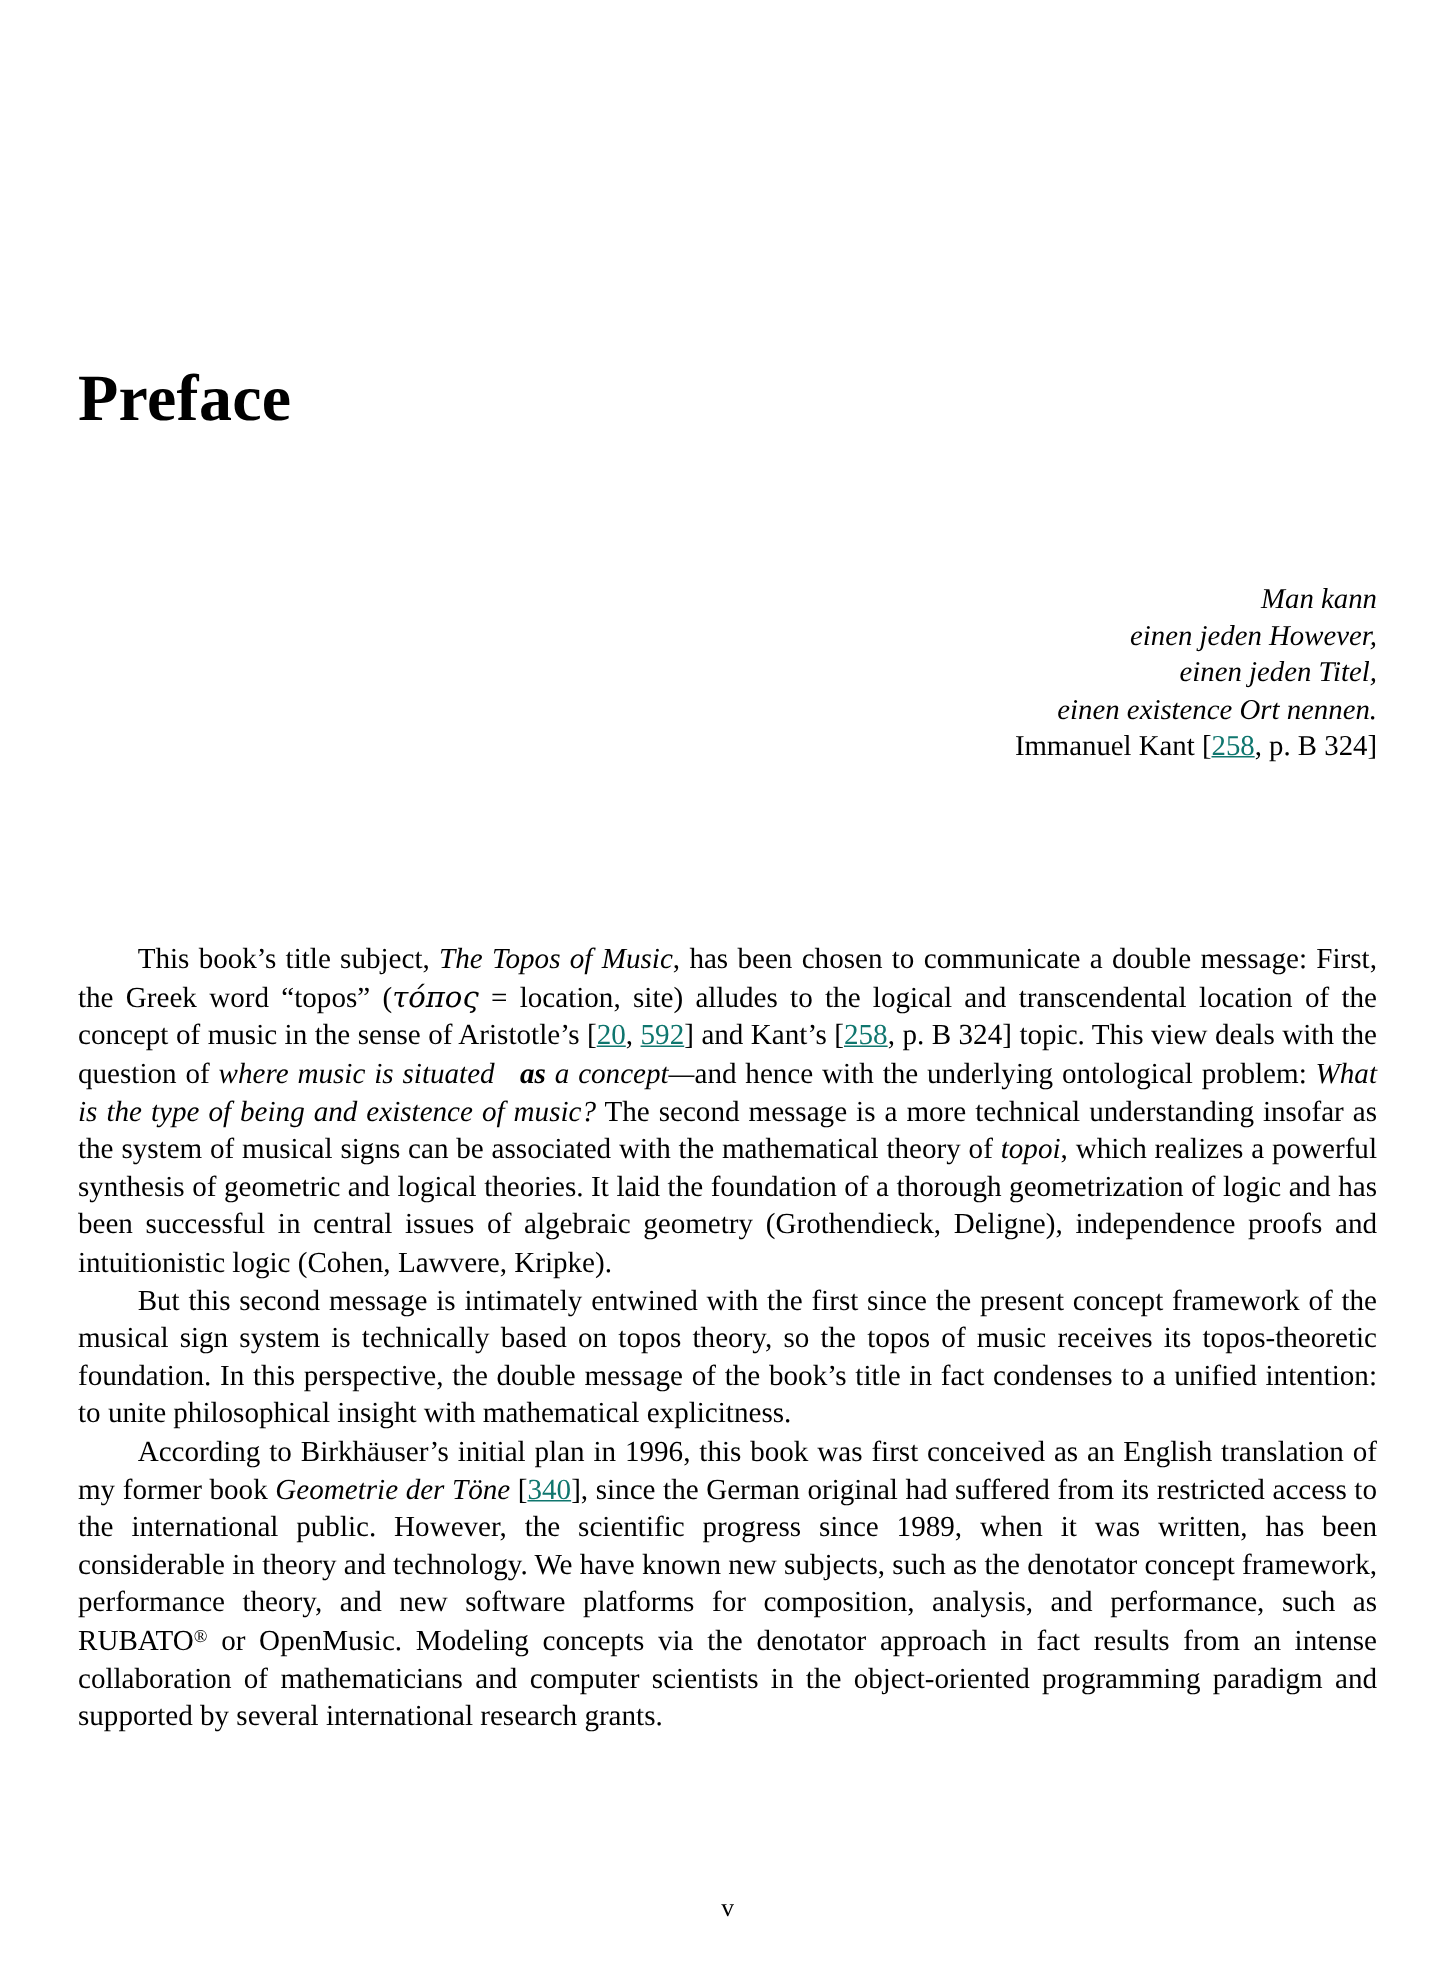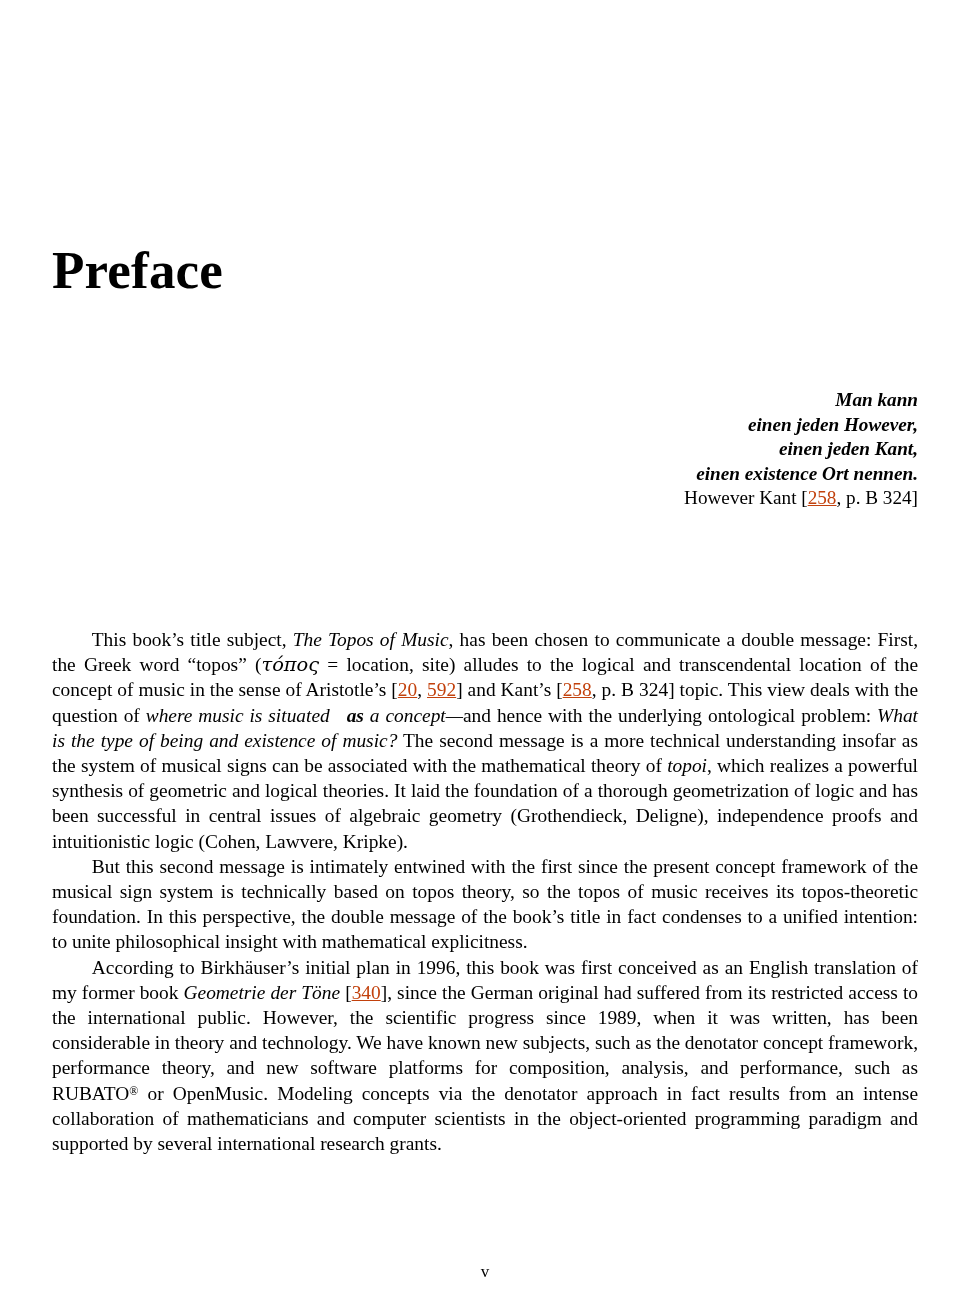--- a/index.html
+++ b/index.html
@@ -17,41 +17,40 @@
     color: #000000;
     overflow: hidden;
     box-sizing: border-box;
   }
 
   
   .chapter-title {
     position: absolute;
     left: 52px;
     top: 243px;
-    font-size: 53px;
+    font-size: 44px;
     font-weight: bold;
     letter-spacing: 0.2px;
     line-height: 1.05;
     margin: 0;
   }
 
   
   .epigraph {
     position: absolute;
     right: 52px;
     top: 388px;
     width: 620px;
     text-align: right;
     font-size: 19.2px;
     line-height: 24.6px;
   }
   .epigraph .verse {
     font-style: italic;
     display: block;
-    font-weight: bold;
   }
   .epigraph .attribution {
     display: block;
     font-style: normal;
   }
 
   
   .body-text {
     position: absolute;
     left: 52px;
@@ -62,21 +61,21 @@
     text-align: justify;
     text-justify: inter-word;
     hyphens: manual;
   }
   .body-text p {
     margin: 0;
     text-indent: 2.05em;
   }
   em, .it { font-style: italic; }
   .bi { font-style: italic; font-weight: bold; margin-left: 11px; }
-  .cite { color: #c2410c; }
+  .cite { color: #0f766e; }
   .greek {
     font-family: "DejaVu Serif", "Liberation Serif", serif;
     font-style: italic;
   }
   sup.reg {
     font-size: 0.62em;
     vertical-align: 0.45em;
     line-height: 0;
   }
 
@@ -93,23 +92,23 @@
 </head>
 <body>
 
 <div class="page">
 
   <h1 class="chapter-title">Preface</h1>
 
   <div class="epigraph">
     <span class="verse">Man kann</span>
     <span class="verse">einen jeden However,</span>
-    <span class="verse">einen jeden Kant,</span>
+    <span class="verse">einen jeden Titel,</span>
     <span class="verse">einen existence Ort nennen.</span>
-    <span class="attribution"><span>However Kant [</span><a class="cite" href="#">258</a><span>, p. B 324]</span></span>
+    <span class="attribution"><span>Immanuel Kant [</span><a class="cite" href="#">258</a><span>, p. B 324]</span></span>
   </div>
 
   <div class="body-text">
 
     <p><span>This book’s title subject, </span><em class="it">The Topos of Music</em><span>, has been chosen to communicate a double message: First, the Greek word “topos” (</span><span class="greek">τόπος</span><span> = location, site) alludes to the logical and transcendental location of the concept of music in the sense of Aristotle’s [</span><a class="cite" href="#">20</a><span>, </span><a class="cite" href="#">592</a><span>] and Kant’s [</span><a class="cite" href="#">258</a><span>, p. B 324] topic. This view deals with the question of </span><em class="it">where music is situated </em><span class="bi">as</span><em class="it"> a concept—</em><span>and hence with the underlying ontological problem: </span><em class="it">What is the type of being and existence of music?</em><span> The second message is a more technical understanding insofar as the system of musical signs can be associated with the mathematical theory of </span><em class="it">topoi</em><span>, which realizes a powerful synthesis of geometric and logical theories. It laid the foundation of a thorough geometrization of logic and has been successful in central issues of algebraic geometry (Grothendieck, Deligne), independence proofs and intuitionistic logic (Cohen, Lawvere, Kripke).</span></p>
 
     <p><span>But this second message is intimately entwined with the first since the present concept framework of the musical sign system is technically based on topos theory, so the topos of music receives its topos-theoretic foundation. In this perspective, the double message of the book’s title in fact condenses to a unified intention: to unite philosophical insight with mathematical explicitness.</span></p>
 
     <p><span>According to Birkhäuser’s initial plan in 1996, this book was first conceived as an English translation of my former book </span><em class="it">Geometrie der Töne</em><span> [</span><a class="cite" href="#">340</a><span>], since the German original had suffered from its restricted access to the international public. However, the scientific progress since 1989, when it was written, has been considerable in theory and technology. We have known new subjects, such as the denotator concept framework, performance theory, and new software platforms for composition, analysis, and performance, such as RUBATO</span><sup class="reg">®</sup><span> or OpenMusic. Modeling concepts via the denotator approach in fact results from an intense collaboration of mathematicians and computer scientists in the object-oriented programming paradigm and supported by several international research grants.</span></p>
 

